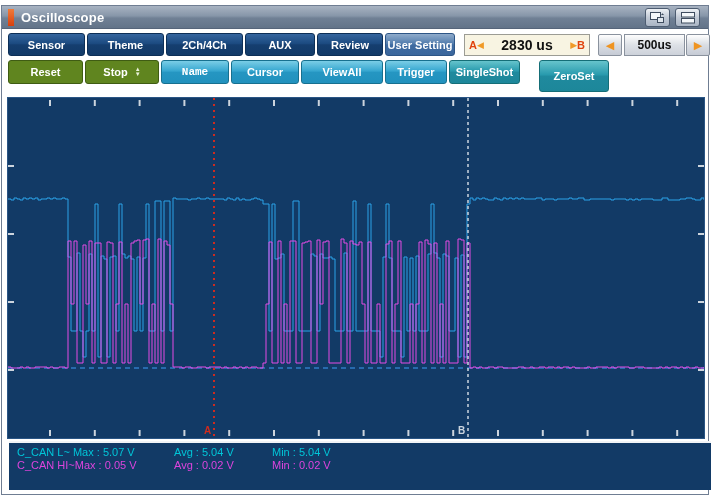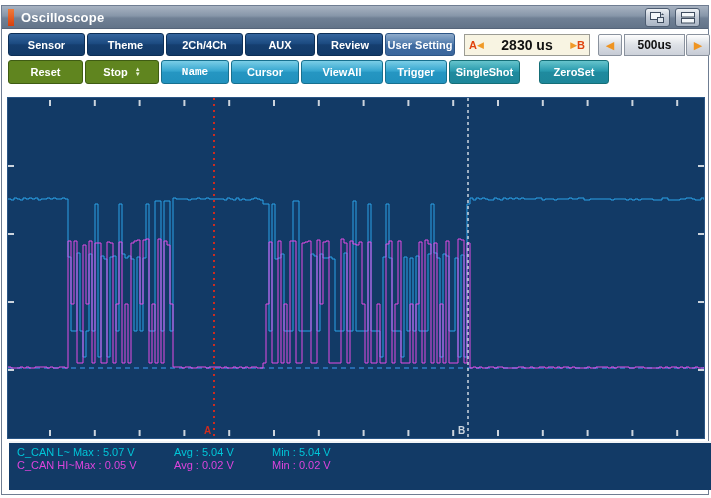--- a/index.html
+++ b/index.html
@@ -108,21 +108,21 @@
         <span>▲</span>
           <span>▼</span>
       </span>
     </button>
     <button class="btn green" style="left:6px;top:54px;width:75px;height:24px;">Reset</button>
     <button class="btn teal" style="left:159px;top:54px;width:68px;height:24px;font-family:Liberation Mono, monospace;">Name</button>
     <button class="btn teal" style="left:229px;top:54px;width:68px;height:24px;">Cursor</button>
     <button class="btn teal" style="left:299px;top:54px;width:82px;height:24px;">ViewAll</button>
     <button class="btn teal" style="left:383px;top:54px;width:62px;height:24px;">Trigger</button>
     <button class="btn teal2" style="left:447px;top:54px;width:71px;height:24px;">SingleShot</button>
-    <button class="btn teal2" style="left:537px;top:54px;width:70px;height:24px;text-align:center;">ZeroSet</button>
+    <button class="btn teal2" style="left:537px;top:54px;width:70px;height:32px;text-align:center;">ZeroSet</button>
 
     <div class="plot">
       <svg id="scope-svg" width="696" height="340">
           <line x1="42" y1="2" x2="42" y2="8" stroke="#ccd4dd" stroke-width="2"></line>
           <line x1="42" y1="332" x2="42" y2="338" stroke="#ccd4dd" stroke-width="2"></line>
           <line x1="86.8" y1="2" x2="86.8" y2="8" stroke="#ccd4dd" stroke-width="2"></line>
           <line x1="86.8" y1="332" x2="86.8" y2="338" stroke="#ccd4dd" stroke-width="2"></line>
           <line x1="131.6" y1="2" x2="131.6" y2="8" stroke="#ccd4dd" stroke-width="2"></line>
           <line x1="131.6" y1="332" x2="131.6" y2="338" stroke="#ccd4dd" stroke-width="2"></line>
           <line x1="176.39999999999998" y1="2" x2="176.39999999999998" y2="8" stroke="#ccd4dd" stroke-width="2"></line>

